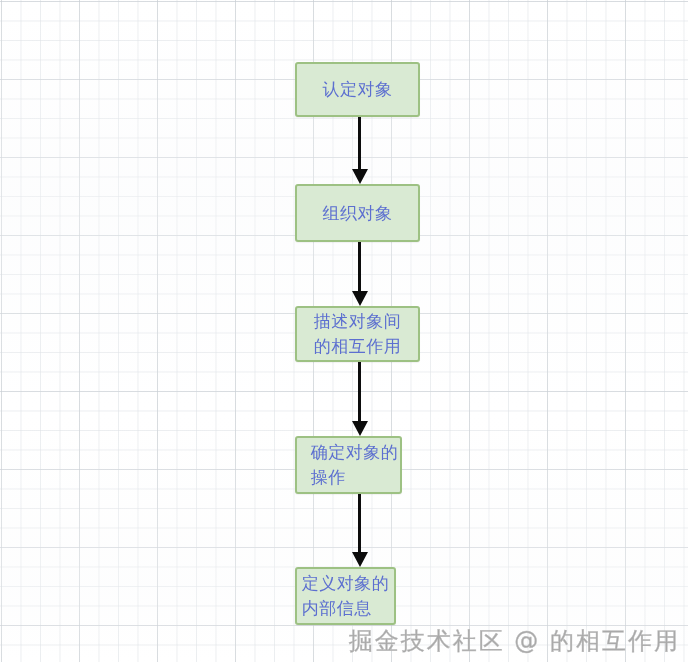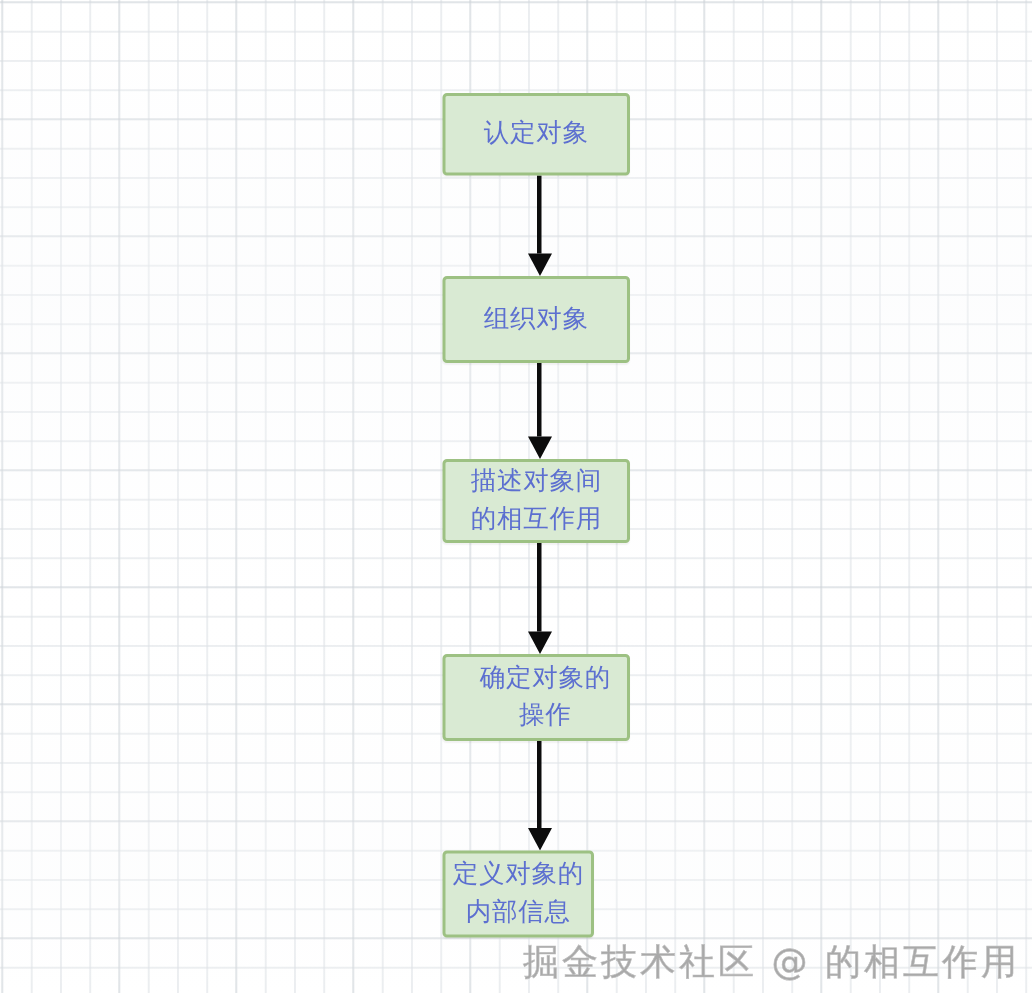--- a/index.html
+++ b/index.html
@@ -45,21 +45,21 @@
   .node {
     position: absolute;
     box-sizing: border-box;
     background: #d9ead3;
     border: 2px solid #9dc183;
     border-radius: 3px;
     color: #5c6fd0;
     font-size: 17px;
     line-height: 25px;
     letter-spacing: 0.5px;
-    text-align: center;
+    text-align: left;
     display: flex;
     align-items: center;
     justify-content: center;
     white-space: pre-line;
     box-shadow: 0 1px 1px rgba(0,0,0,0.05);
   }
 
   .connector {
     position: absolute;
     width: 0;
@@ -122,21 +122,21 @@
     <div class="conn-head" style="top:58px;"></div>
   </div>
 
   <div class="node" style="left:295px; top:62px; width:125px; height:55px;">认定对象</div>
 
   <div class="node" style="left:295px; top:184px; width:125px; height:58px;">组织对象</div>
 
   <div class="node" style="left:295px; top:306px; width:125px; height:56px;">描述对象间
 的相互作用</div>
 
-  <div class="node" style="left:295px; top:436px; width:125px; height:58px;padding-left:12px;">确定对象的
+  <div class="node" style="left:295px; top:436px; width:107px; height:58px;padding-left:12px;">确定对象的
 操作</div>
 
   <div class="node" style="left:295px; top:567px; width:101px; height:58px;">定义对象的
 内部信息</div>
 
   <div id="watermark">掘金技术社区 @ 的相互作用</div>
 
 </div>
 
 </body></html>

